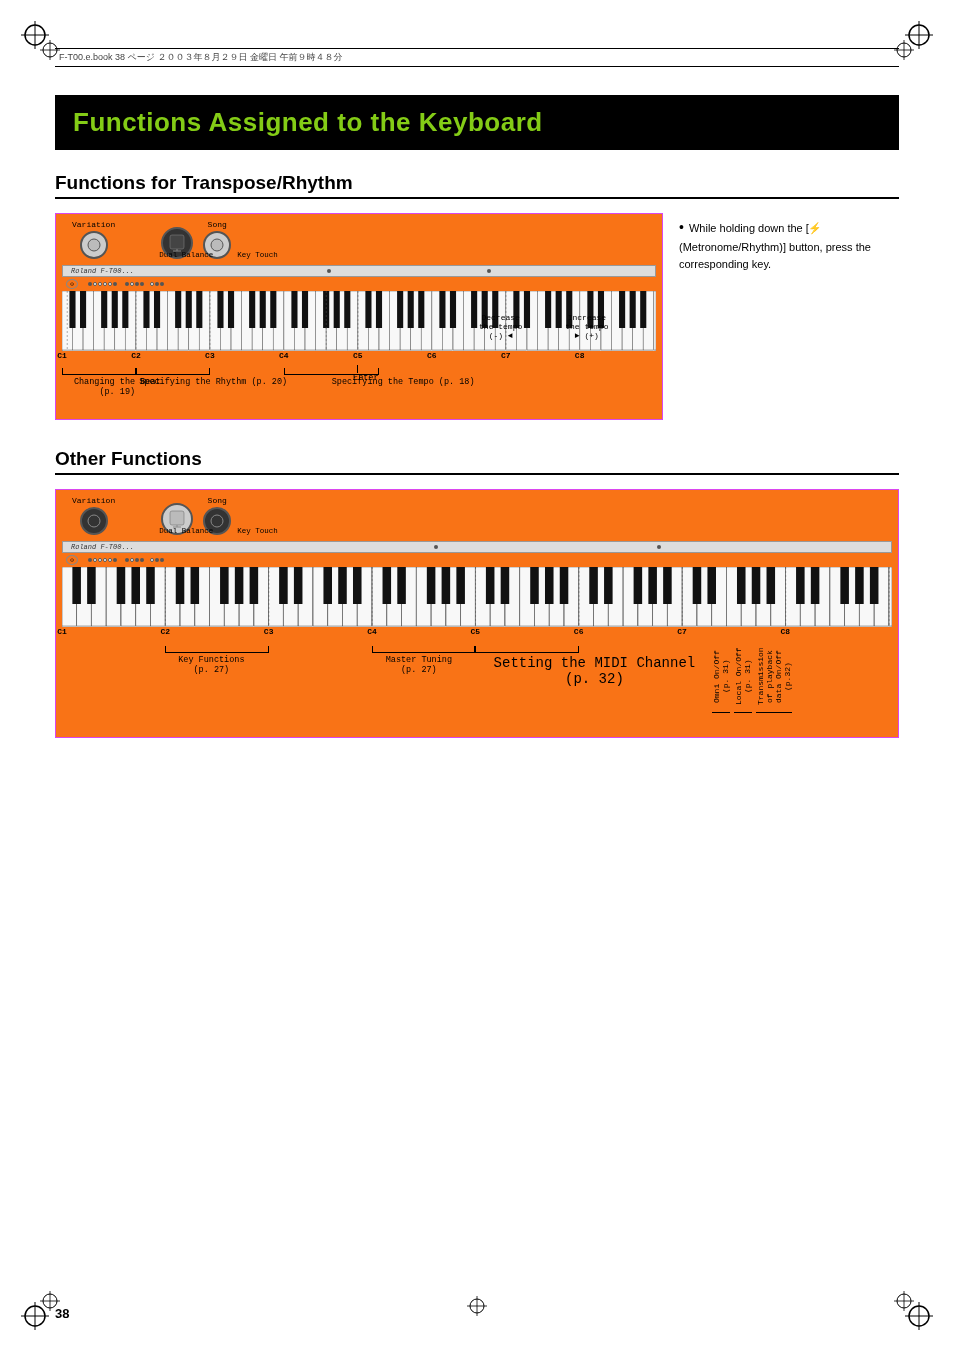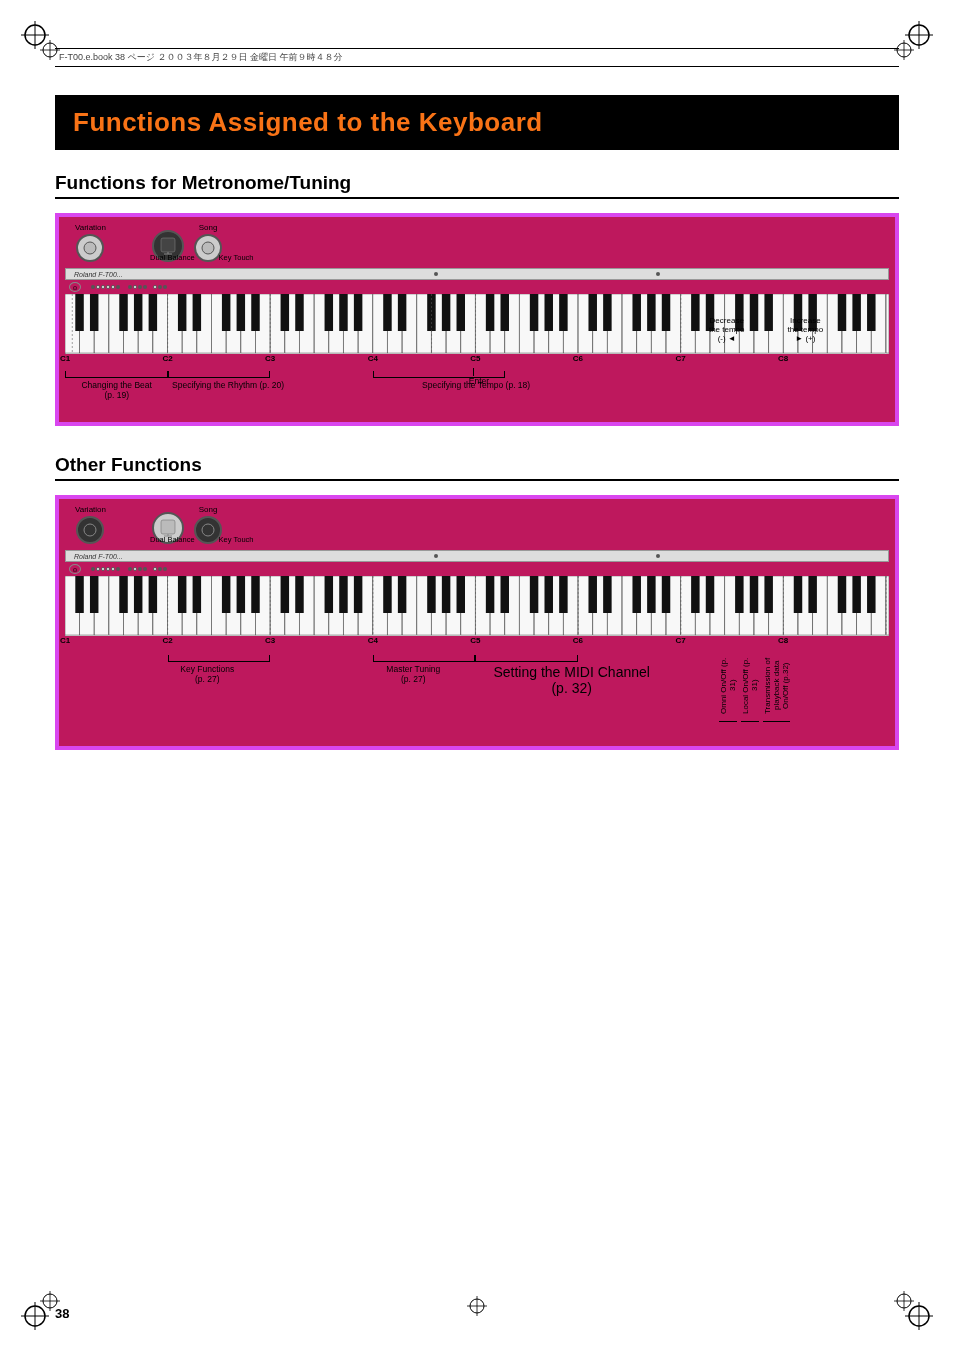--- a/index.html
+++ b/index.html
@@ -45,21 +45,21 @@
       position: absolute;
       top: 95px;
       left: 55px;
       right: 55px;
       bottom: 55px;
     }
 
     
     .main-title {
       background: #000;
-      color: #f97316;
+      color: #84cc16;
       padding: 12px 18px;
       font-size: 26px;
       font-weight: bold;
       margin-bottom: 22px;
       letter-spacing: 0.5px;
     }
 
     
     .section-heading {
       font-size: 19px;
@@ -77,24 +77,25 @@
     
     .keyboard-section {
       display: flex;
       align-items: flex-start;
       gap: 16px;
       margin-bottom: 8px;
     }
 
     .keyboard-diagram {
       flex: 1;
-      border: 4px solid #d946ef;
-      background: #be185d;
+      border: 1px solid #d946ef;
+      background: #f97316;
       padding: 6px 6px 4px 6px;
       position: relative;
+      font-family: Liberation Mono, monospace;
     }
 
     .keyboard-note {
       width: 220px;
       font-size: 11px;
       line-height: 1.5;
       padding-top: 4px;
     }
 
     .btn-circle {
@@ -244,21 +245,21 @@
 
 <div class="header-bar">
   <span>F-T00.e.book  38 ページ  ２００３年８月２９日  金曜日  午前９時４８分</span>
 </div>
 
 <div class="page-content">
 
   <div class="main-title">Functions Assigned to the Keyboard</div>
 
   <div class="section-block">
-    <div class="section-heading">Functions for Metronome/Tuning</div>
+    <div class="section-heading">Functions for Transpose/Rhythm</div>
 
     <div class="keyboard-section">
 
       <div class="keyboard-diagram">
 
         <div style="display:flex;align-items:flex-end;gap:8px;margin-bottom:6px;padding-left:10px;">
           <div class="btns-container">
             <div style="font-size:8px;margin-bottom:2px;">Variation</div>
             <div class="btn-circle">
               <svg width="14" height="14" viewBox="0 0 14 14">
@@ -517,20 +518,23 @@
             </div>
             <div style="text-align:center;margin-left:37px;">
               <div>Increase</div>
               <div>the tempo</div>
               <div>► (+)</div>
             </div>
           </div>
         </div>
       </div>
 
+      <div class="keyboard-note section-note">
+        <span class="bullet">•</span> While holding down the [<strong>⚡</strong> (Metronome/Rhythm)] button, press the corresponding key.
+      </div>
     </div>
   </div>
 
   <div class="section-block">
     <div class="section-heading">Other Functions</div>
 
     <div class="keyboard-section">
 
       <div class="keyboard-diagram">
 

